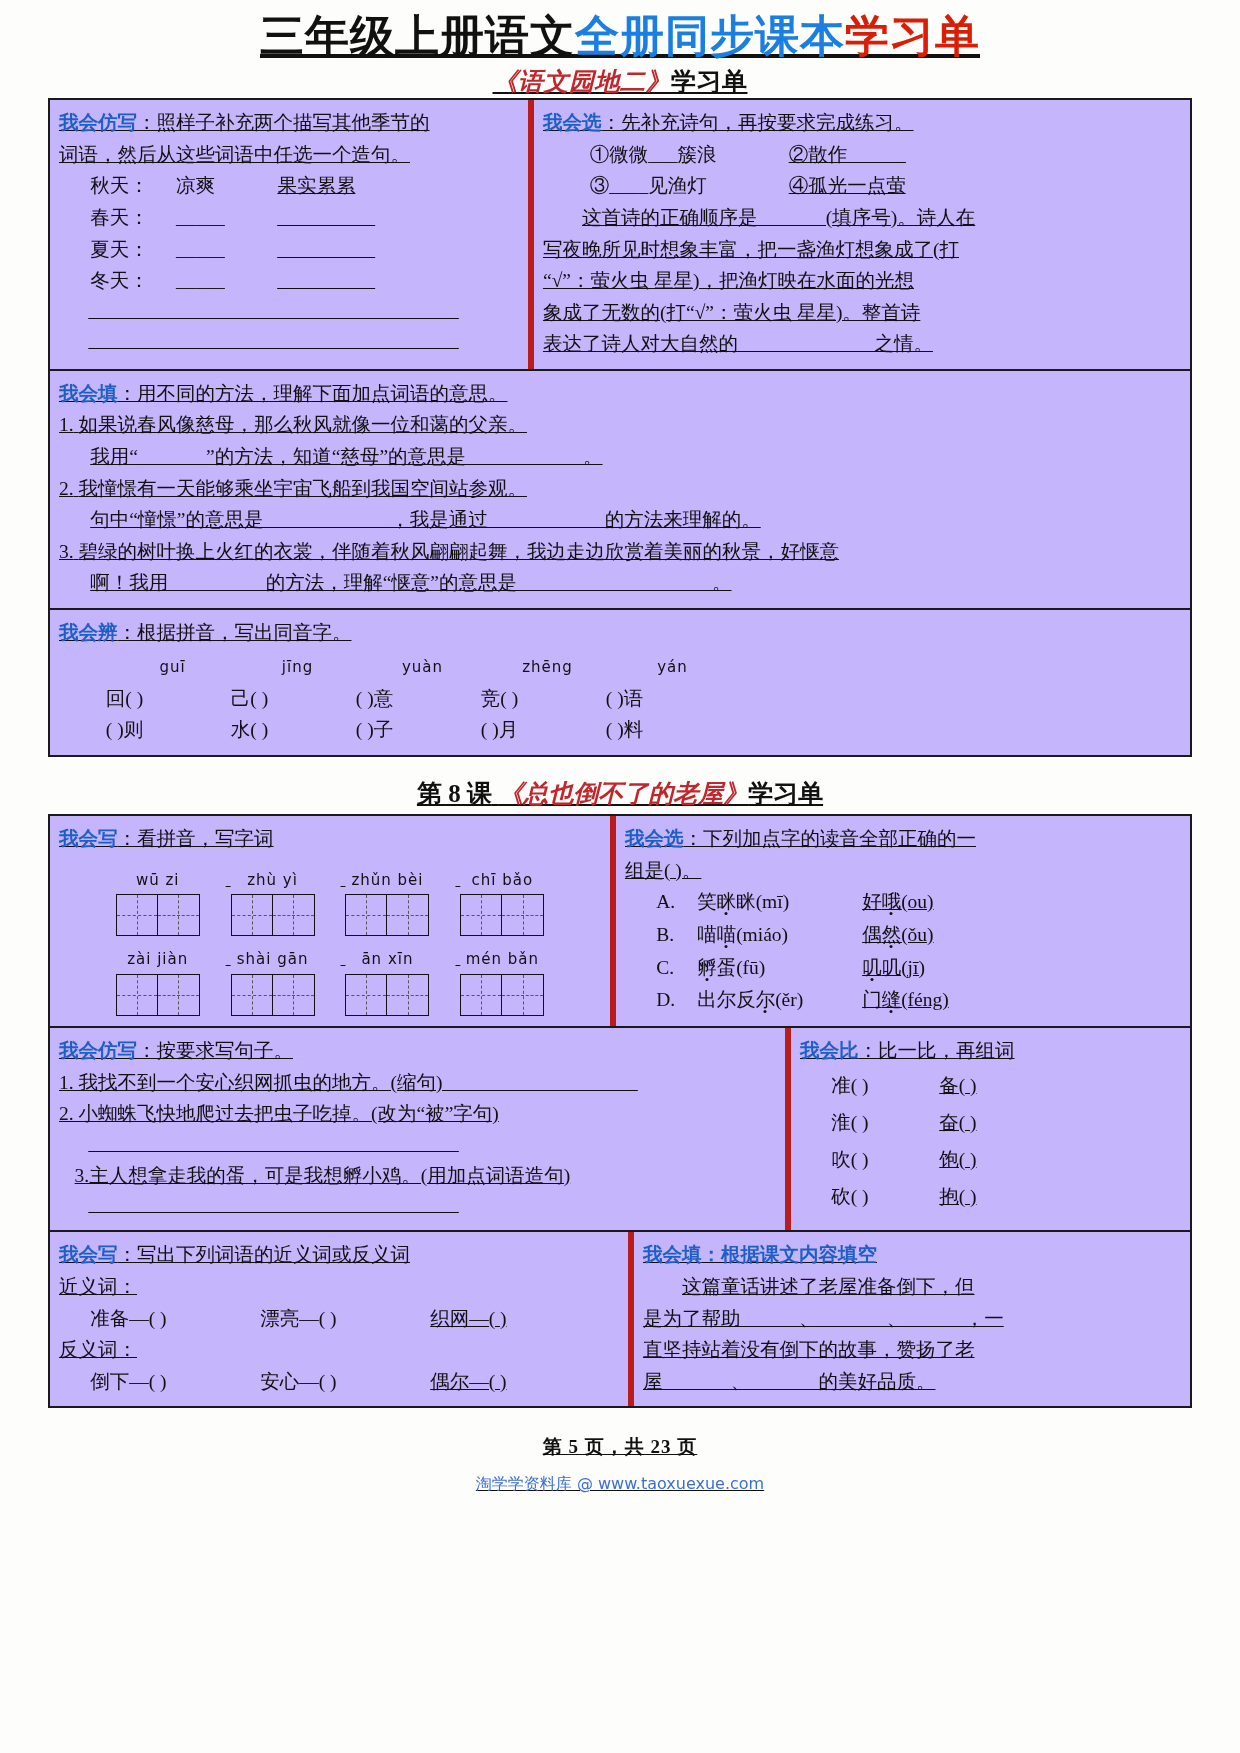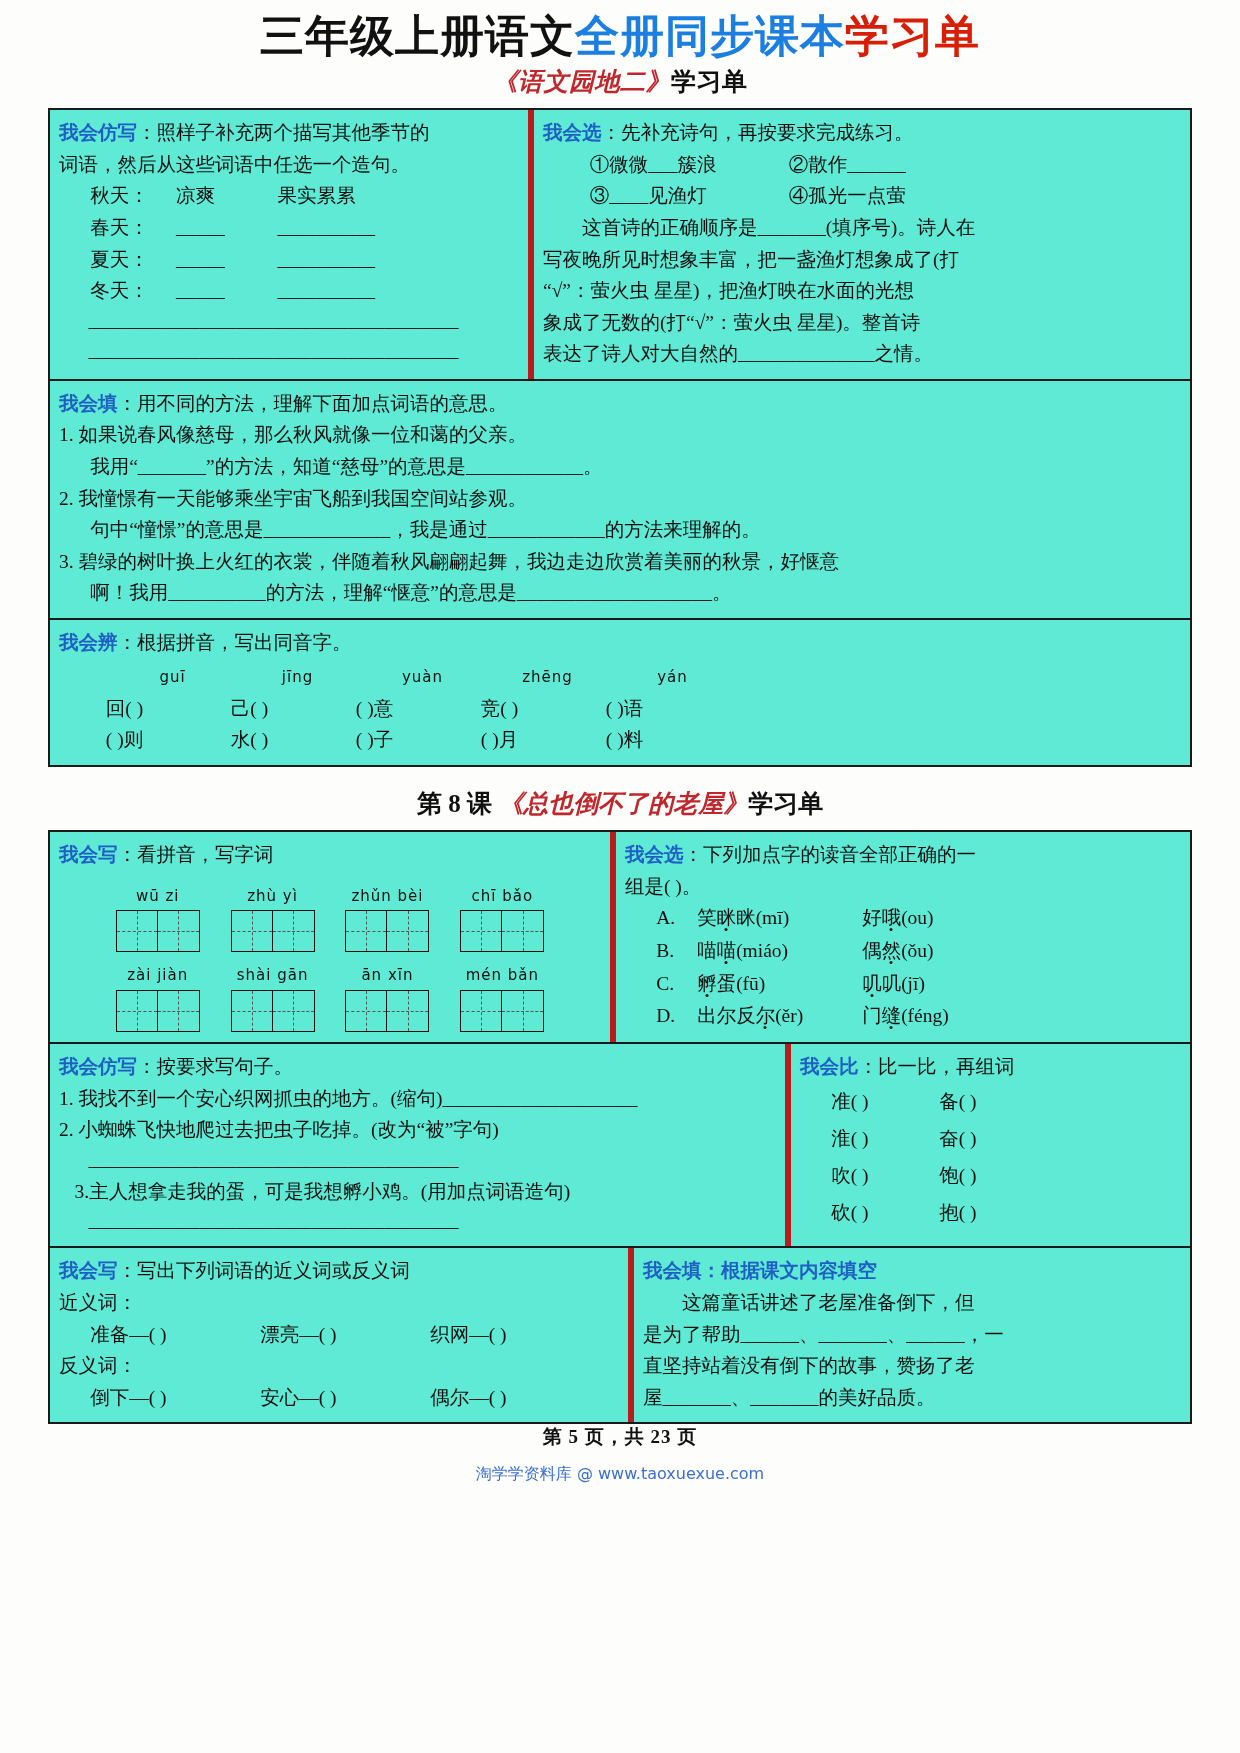--- a/index.html
+++ b/index.html
@@ -5,21 +5,21 @@
   * { box-sizing: border-box; }
   html, body { margin:0; padding:0; }
   body {
     width:1240px; height:1753px;
     background:#fdfdfb;
     font-family:"Liberation Serif","DejaVu Serif",serif;
     color:#111;
     position:relative;
     overflow:hidden;
   }
-  .page { padding:0 48px 0 48px; }
+  .page { padding:0 48px 0 48px;text-decoration:underline; }
 
   
   .main-title {
     text-align:center;
     font-size:44px;
     font-weight:bold;
     letter-spacing:1px;
     line-height:1.12;
     white-space:nowrap;
     margin-top:12px;
@@ -34,22 +34,21 @@
     font-weight:bold;
     margin-top:4px;
     letter-spacing:.5px;
   }
   .sub-red { color:#c0272d; font-style:italic; }
   .sub-blk { color:#111; }
 
   
   .box {
     border:2.5px solid #1a1a1a;
-    margin-top:10px;
-    background:#5eead4;
+    background:#c4b5fd;
   }
   .row { display:flex; }
   .rowdiv { border-top:2px solid #1a1a1a; }
   .cell { padding:7px 9px 9px 9px; }
   .cell + .cell { border-left:6px solid #b91c1c; }
 
   .lbl { color:#1f5fc4; font-weight:bold; }
   .txt { font-size:19.5px; line-height:1.62; }
   .indent1 { text-indent:2em; }
   .pad-l { padding-left:1.6em; }
@@ -108,20 +107,21 @@
 
   
   .cmp { font-size:19.5px; line-height:1.9; }
   .cmp .g { display:inline-block; min-width:108px; }
 
   
   .pagenum {
     text-align:center;
     font-size:19px;
     font-weight:bold;
+    margin-top:26px;
     letter-spacing:1px;
   }
   .watermark {
     text-align:center;
     font-size:16px;
     color:#3b6fd4;
     margin-top:14px;
     font-family:"DejaVu Sans","Liberation Sans",sans-serif;
   }
   .small { font-size:18.5px; }

